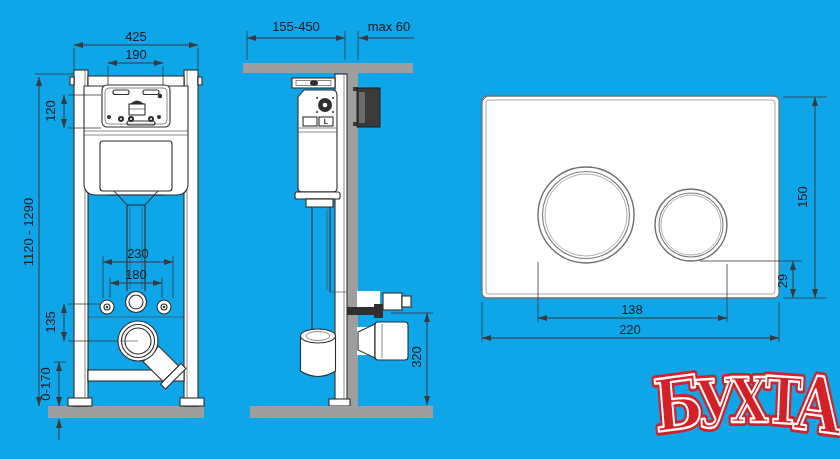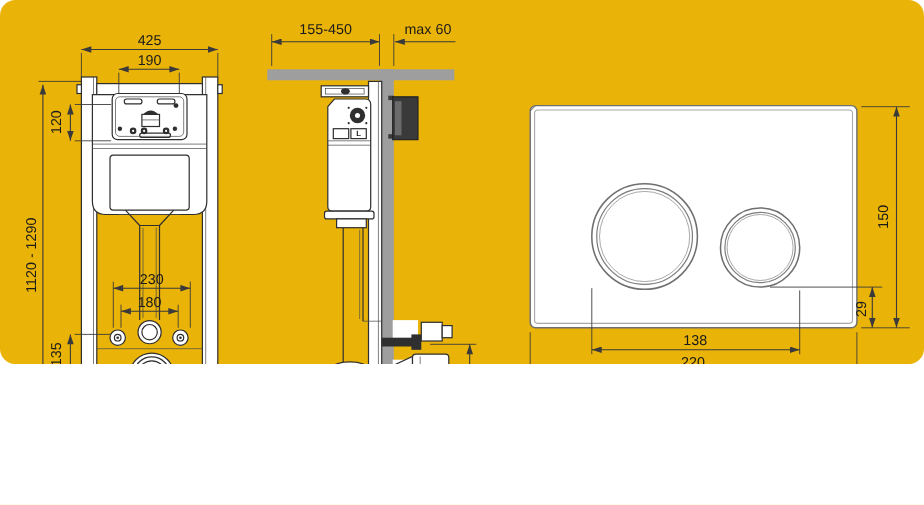--- a/index.html
+++ b/index.html
@@ -1,17 +1,17 @@
 <!DOCTYPE html>
 <html><head>
 <meta charset="utf-8">
 <style>
   html,body{margin:0;padding:0;background:#fff;}
-  .canvas{position:relative;width:840px;height:331px;background:#eab308;overflow:hidden;
-          font-family:"Liberation Sans",sans-serif;border-radius:14px;}
+  .canvas{position:relative;width:840px;height:459px;background:#0ea5e9;overflow:hidden;
+          font-family:"Liberation Sans",sans-serif;}
   svg{position:absolute;left:0;top:0;}
   .ln  {fill:none;stroke:#2f2f2f;stroke-width:1.1;}
   .lnF {fill:#ffffff;stroke:#2f2f2f;stroke-width:1.1;}
   .thin{fill:none;stroke:#4a4a4a;stroke-width:0.65;}
   .ext {fill:none;stroke:#3a3a3a;stroke-width:0.8;}
   .dim {fill:none;stroke:#3a3a3a;stroke-width:1;marker-start:url(#aS);marker-end:url(#aE);}
   .dimS{fill:none;stroke:#3a3a3a;stroke-width:1;marker-start:url(#aS);}
   .fillDark{fill:#2f2f2f;stroke:none;}
   .gray{fill:#9e9e9e;stroke:none;}
   .dimtxt{font-family:"Liberation Sans",sans-serif;font-size:13px;fill:#1b1b1b;text-anchor:middle;}

